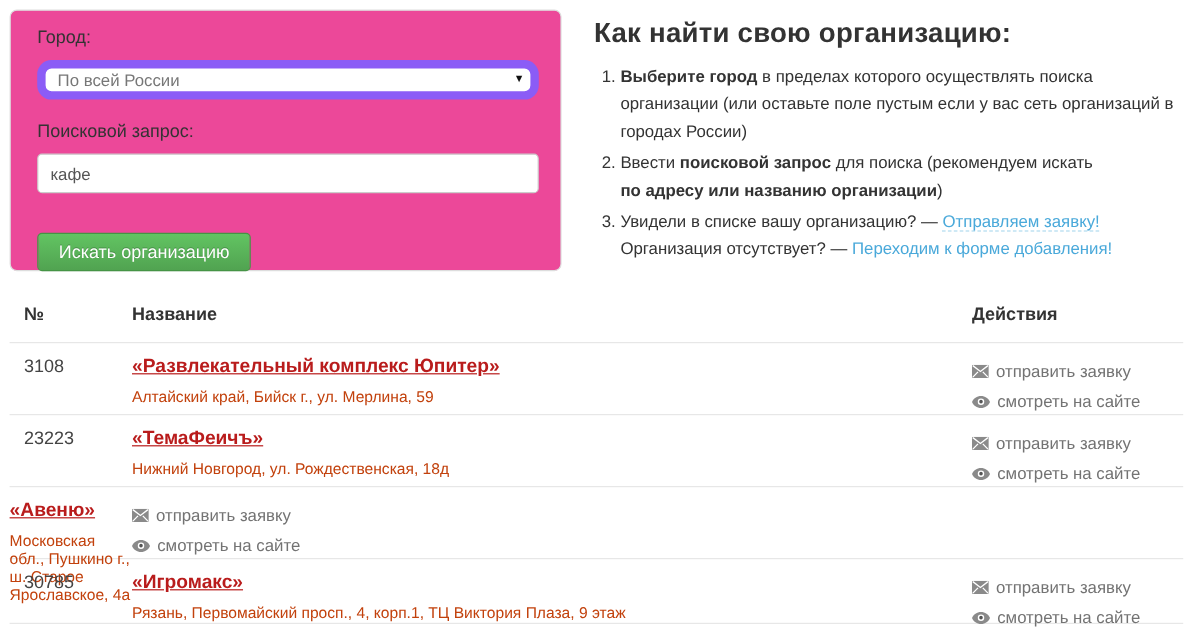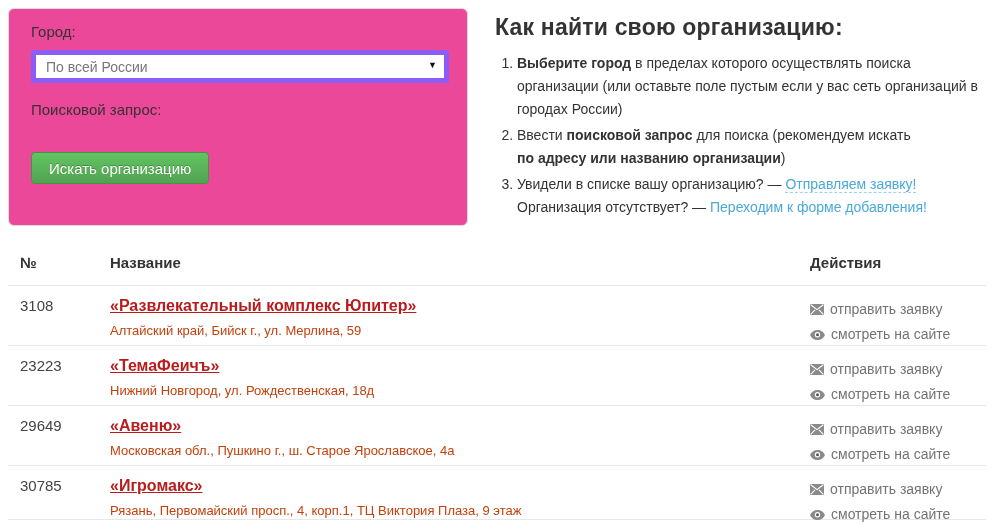--- a/index.html
+++ b/index.html
@@ -28,21 +28,21 @@
     display: block;
     font-size: 15px;
     color: #333;
     margin: 0 0 9px 0;
     line-height: 19px;
   }
   .form-group { margin-bottom: 17px; }
   .select-wrap { position: relative; }
   select.city {
     width: 100%; height: 33px;
-    border: 5px solid #8b5cf6; border-radius: 2px;
+    border: 7px solid #8b5cf6; border-radius: 12px;
     background: #fff;
     color: #777;
     font-size: 14px;
     font-family: inherit;
     padding: 0 26px 0 10px;
     appearance: none; -webkit-appearance: none; -moz-appearance: none;
   }
   .caret {
     position: absolute; right: 12px; top: 11px;
     font-size: 9px; color: #111;
@@ -147,20 +147,21 @@
     <label class="field-label">Город:</label>
     <div class="select-wrap">
       <select class="city">
         <option>По всей России</option>
       </select>
       <span class="caret">▼</span>
     </div>
   </div>
   <div class="form-group">
     <label class="field-label">Поисковой запрос:</label>
+    <input class="query" type="text" value="кафе" style="">
   </div>
   <button class="btn-search">Искать организацию</button>
 </div>
 
 <div class="help">
   <h2 class="help-title">Как найти свою организацию:</h2>
   <ol>
       <li><b>Выберите город</b><span> в пределах которого осуществлять поиска организации (или оставьте поле пустым если у вас сеть организаций в городах России)</span></li>
       <li><span>Ввести </span><b>поисковой запрос</b><span> для поиска (рекомендуем искать</span><br><b>по адресу или названию организации</b><span>)</span></li>
       <li><span>Увидели в списке вашу организацию? — </span><a href="#" class="link-dashed">Отправляем заявку!</a><br><span>Организация отсутствует? — </span><a href="#" class="link-plain">Переходим к форме добавления!</a></li>
@@ -198,21 +199,20 @@
                 <path d="M0.7 0.7 L7 5.6 L13.3 0.7 M0.7 10.3 L5 5.9 M13.3 10.3 L9 5.9" stroke="#fff" stroke-width="1.1" fill="none"></path>
               </svg></span><a href="#">отправить заявку</a></div>
           <div class="action"><span class="icon"><svg width="15" height="10" viewBox="0 0 15 10">
                 <path fill="#8a8a8a" d="M7.5 0C4.1 0 1.2 2 0 5c1.2 3 4.1 5 7.5 5S13.8 8 15 5c-1.2-3-4.1-5-7.5-5z"></path>
                 <circle cx="7.5" cy="4.7" r="2.7" fill="#fff"></circle>
                 <circle cx="7.5" cy="4.7" r="1.5" fill="#555"></circle>
               </svg></span><a href="#">смотреть на сайте</a></div>
         </div>
       </div>
       <div class="trow">
-        <div class="col-num">29649</div>
         <div class="col-name"><a href="#" class="org-name">«Авеню»</a><div class="org-addr">Московская обл., Пушкино г., ш. Старое Ярославское, 4а</div></div>
         <div class="col-actions">
           <div class="action"><span class="icon"><svg width="14" height="11" viewBox="0 0 14 11">
                 <rect width="14" height="11" rx="1" fill="#8a8a8a"></rect>
                 <path d="M0.7 0.7 L7 5.6 L13.3 0.7 M0.7 10.3 L5 5.9 M13.3 10.3 L9 5.9" stroke="#fff" stroke-width="1.1" fill="none"></path>
               </svg></span><a href="#">отправить заявку</a></div>
           <div class="action"><span class="icon"><svg width="15" height="10" viewBox="0 0 15 10">
                 <path fill="#8a8a8a" d="M7.5 0C4.1 0 1.2 2 0 5c1.2 3 4.1 5 7.5 5S13.8 8 15 5c-1.2-3-4.1-5-7.5-5z"></path>
                 <circle cx="7.5" cy="4.7" r="2.7" fill="#fff"></circle>
                 <circle cx="7.5" cy="4.7" r="1.5" fill="#555"></circle>

